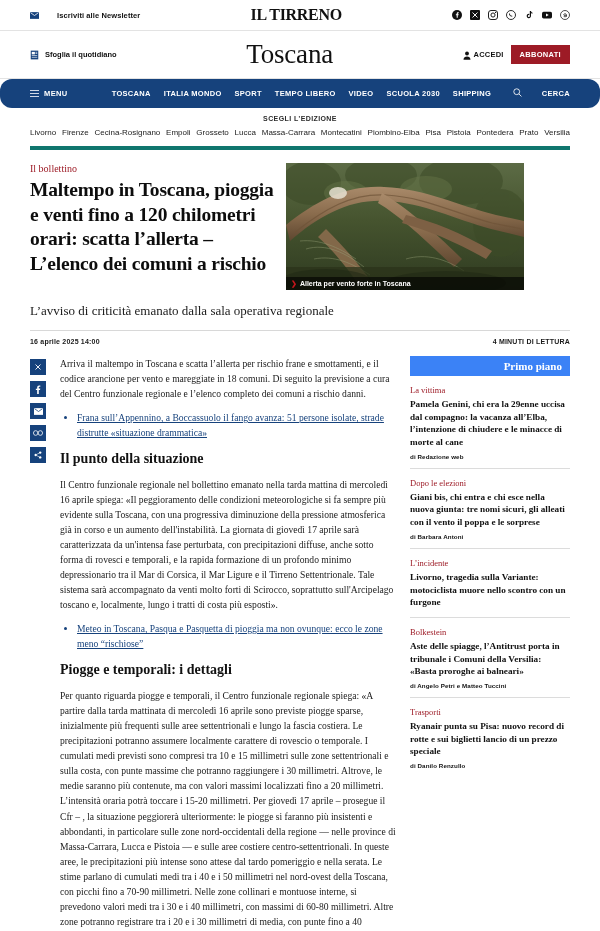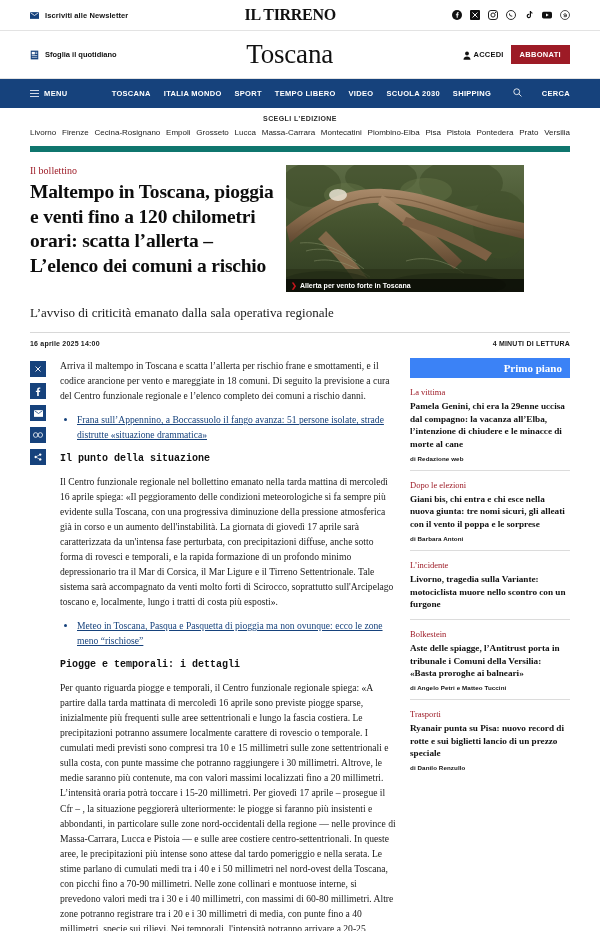--- a/index.html
+++ b/index.html
@@ -13,21 +13,21 @@
 
   .wrap { width: 600px; margin: 0 auto; }
   .inner { width: 540px; margin: 0 auto; }
 
   
   .topbar {
     height: 31px; display: flex; align-items: center;
     border-bottom: 1px solid #e3e3e3;
   }
   .topbar-left, .topbar-right { display: flex; align-items: center; }
-  .topbar-left { flex: 0 0 auto; gap: 6px; }
+  .topbar-left { flex: 0 0 auto; gap: 18px; }
   .topbar-center { flex: 1; text-align: center; }
   .masthead-small {
     font-family: "Liberation Serif", serif;
     font-weight: 700; font-size: 16px; letter-spacing: -0.3px;
     color: #111;
   }
   .newsletter-link {
     font-size: 7.5px; font-weight: 700; color: #111; letter-spacing: .1px;
   }
   .social-row { display: flex; align-items: center; gap: 8px; }
@@ -49,42 +49,42 @@
   .accedi { font-size: 7.5px; font-weight: 700; color: #111; letter-spacing: .2px; }
   .accedi-box { display: flex; align-items: center; gap: 3px; }
   .abbonati {
     background: #9d1b26; color: #fff; font-size: 7.5px; font-weight: 700;
     padding: 5px 9px; letter-spacing: .3px;
   }
 
   
   .navbar {
     background: #16427c; height: 29px;
-    display: flex; align-items: center;
+    display: flex; align-items: center; border-radius: 12px;
   }
   .navbar .inner { display: flex; align-items: center; width: 540px; }
   .menu-btn { display: flex; align-items: center; gap: 5px; color: #fff;
     font-size: 7.5px; font-weight: 700; letter-spacing: .4px; }
   .burger { width: 9px; height: 7px; display: flex; flex-direction: column;
     justify-content: space-between; }
   .burger i { display: block; height: 1.4px; background: #cfd8e6; }
   .nav-links { display: flex; gap: 13px; margin-left: 44px; }
   .nav-links a { color: #fff; font-size: 7.5px; font-weight: 700;
     letter-spacing: .3px; text-decoration: none; white-space: nowrap; }
   .nav-search { margin-left: auto; display: flex; align-items: center; gap: 20px;
     color: #fff; font-size: 7.5px; font-weight: 700; letter-spacing: .3px; }
 
   
   .scegli {
     text-align: center; font-size: 7px; font-weight: 700;
     color: #2b2b2b; letter-spacing: .4px; padding: 7px 0 6px;
   }
   .cities {
     display: flex; justify-content: space-between; align-items: center;
-    padding-bottom: 9px; border-bottom: 6px solid #0f766e;
+    padding-bottom: 9px; border-bottom: 4px solid #0f766e;
   }
   .cities a { font-size: 8px; color: #1b1b1b; text-decoration: none; white-space: nowrap; }
 
   
   .hero { display: flex; gap: 4px; padding-top: 13px; }
   .hero-text { width: 252px; flex: 0 0 252px; }
   .kicker {
     font-family: "Liberation Serif", serif;
     color: #9d1b26; font-size: 10px; margin-bottom: 4px;
   }
@@ -123,22 +123,22 @@
   }
   .share-btn svg { display: block; }
 
   .body-col { flex: 1; min-width: 0; }
   .body-col p {
     font-family: "Liberation Serif", serif;
     font-size: 9.6px; line-height: 1.57; color: #1a1a1a;
     margin-bottom: 10px; text-align: left;
   }
   .body-col h3 {
-    font-family: Liberation Mono, monospace;
-    font-size: 10px; font-weight: 700; color: #111;
+    font-family: Liberation Serif, serif;
+    font-size: 14px; font-weight: 700; color: #111;
     margin: 2px 0 10px;
   }
   .related { margin: 0 0 11px 0; padding-left: 17px; }
   .related li {
     font-family: "Liberation Serif", serif;
     font-size: 9.6px; line-height: 1.5; color: #16427c;
   }
   .related li span { text-decoration: underline; }
 
   

